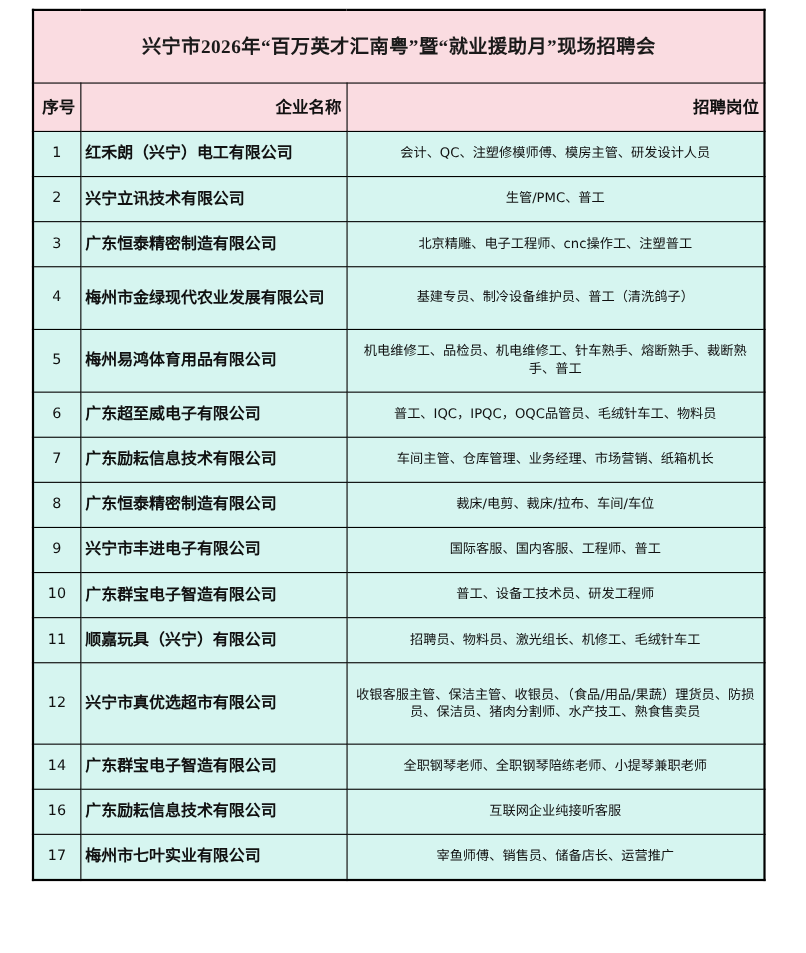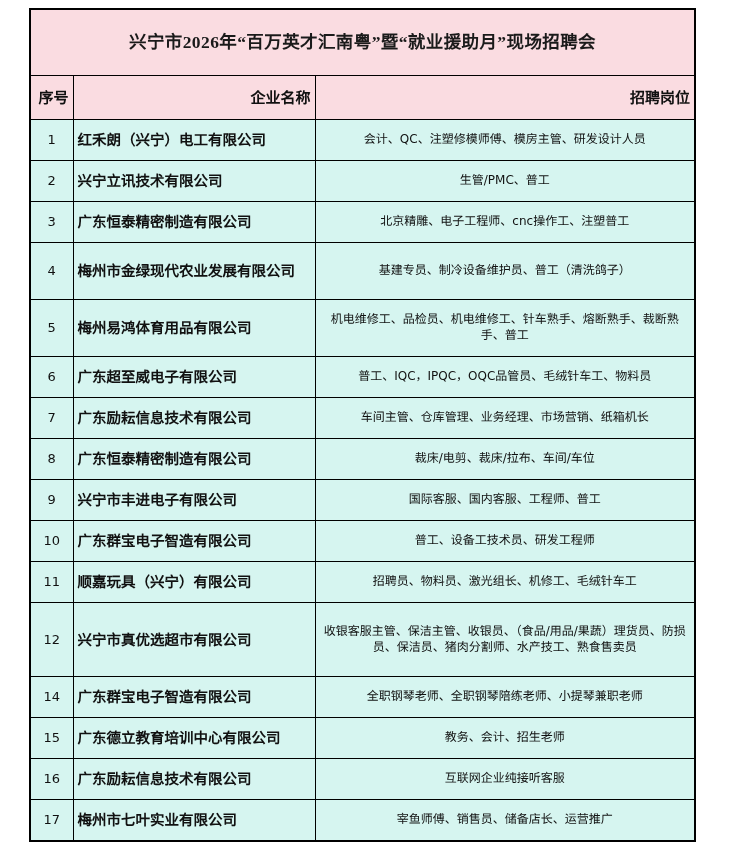--- a/index.html
+++ b/index.html
@@ -189,25 +189,20 @@
           <td class="cell-index">12</td>
           <td class="cell-company">兴宁市真优选超市有限公司</td>
           <td class="cell-positions">收银客服主管、保洁主管、收银员、（食品/用品/果蔬）理货员、防损员、保洁员、猪肉分割师、水产技工、熟食售卖员</td>
         </tr>
         <tr class="data-row h1">
           <td class="cell-index">14</td>
           <td class="cell-company">广东群宝电子智造有限公司</td>
           <td class="cell-positions">全职钢琴老师、全职钢琴陪练老师、小提琴兼职老师</td>
         </tr>
         <tr class="data-row h1">
-          <td class="cell-index">15</td>
-          <td class="cell-company">广东德立教育培训中心有限公司</td>
-          <td class="cell-positions">教务、会计、招生老师</td>
-        </tr>
-        <tr class="data-row h1">
           <td class="cell-index">16</td>
           <td class="cell-company">广东励耘信息技术有限公司</td>
           <td class="cell-positions">互联网企业纯接听客服</td>
         </tr>
         <tr class="data-row h1">
           <td class="cell-index">17</td>
           <td class="cell-company">梅州市七叶实业有限公司</td>
           <td class="cell-positions">宰鱼师傅、销售员、储备店长、运营推广</td>
         </tr>
       </tbody>

